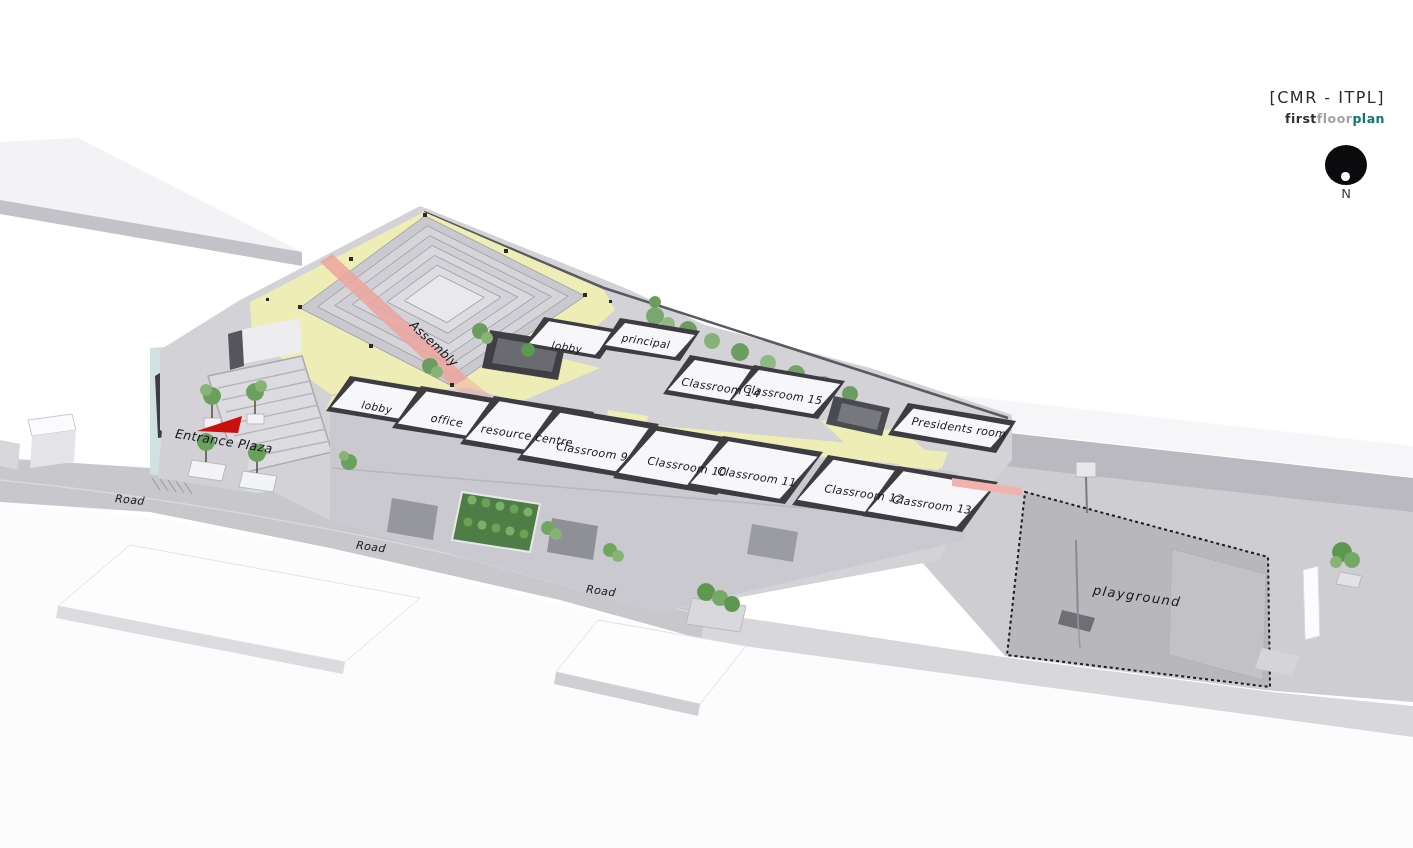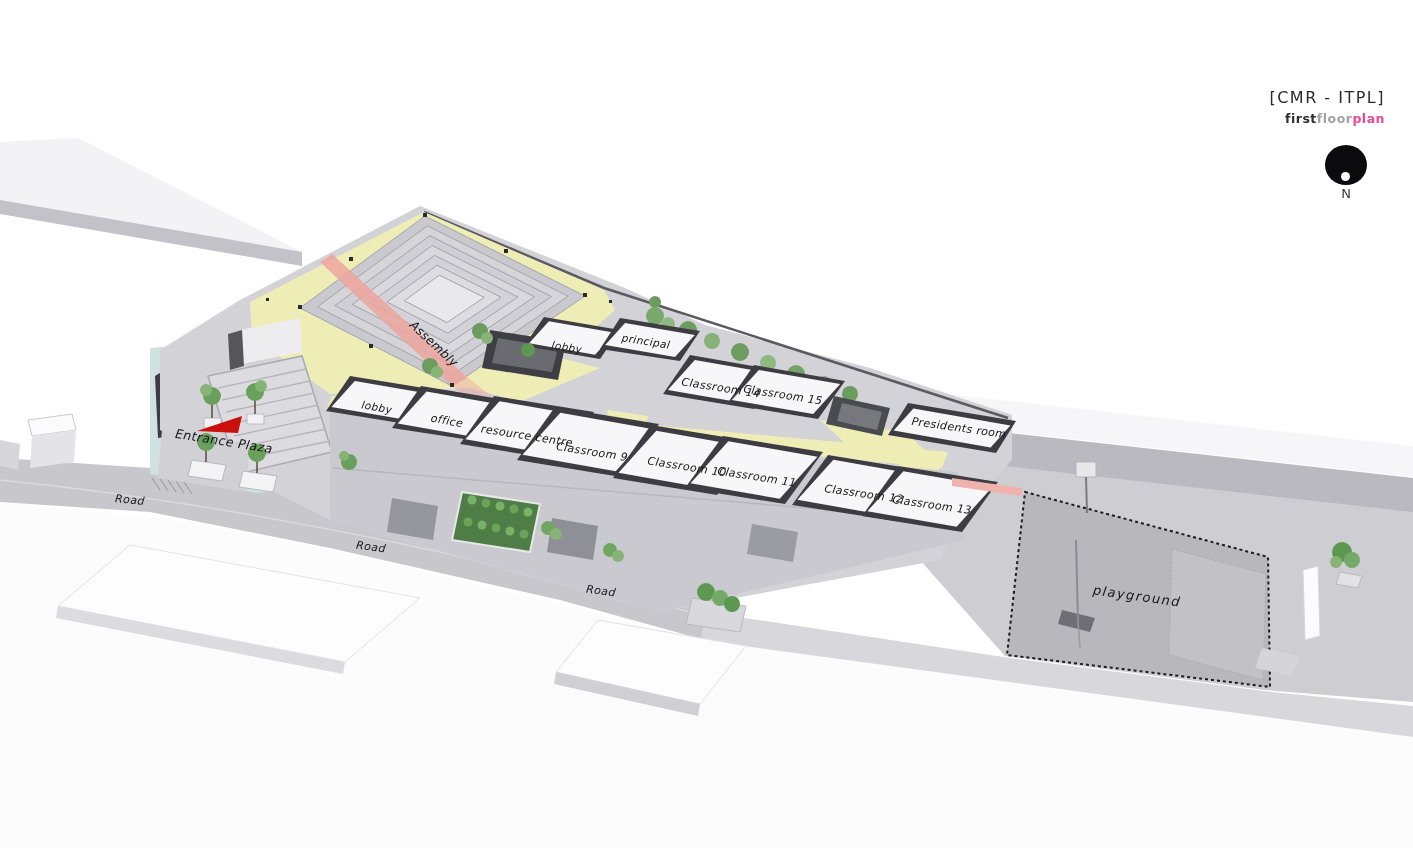--- a/index.html
+++ b/index.html
@@ -6,21 +6,21 @@
   .scene{position:relative;width:1413px;height:848px;background:#ffffff;overflow:hidden;
          font-family:"DejaVu Sans",sans-serif;}
   .scene svg{position:absolute;left:0;top:0;}
   .lbl{position:absolute;transform:translate(-50%,-50%);white-space:nowrap;color:#161618;
        font-size:11px;font-style:italic;font-weight:500;letter-spacing:.4px;}
   .lbl.big{font-size:12.5px;}
   .lbl.site{font-style:italic;font-weight:500;}
   .title-block{position:absolute;right:28px;top:88px;text-align:right;width:180px;}
   .main-title{font-size:16px;letter-spacing:1.5px;color:#2a2a2c;font-weight:500;}
   .sub-title{font-size:12.5px;font-weight:bold;letter-spacing:.5px;margin-top:4px;}
-  .sub-title .w1{color:#2e2e30;margin-left:10px;} .sub-title .w2{color:#a2a2a8;} .sub-title .w3{color:#ec4899;}
+  .sub-title .w1{color:#2e2e30;margin-left:10px;} .sub-title .w2{color:#a2a2a8;} .sub-title .w3{color:#0f766e;}
   .compass{position:absolute;left:1325px;top:145px;width:42px;height:40px;border-radius:50%;
            background:#0b0b0d;}
   .compass-dot{position:absolute;left:1341px;top:172px;width:9px;height:9px;border-radius:50%;
            background:#ffffff;}
   .north-label{position:absolute;left:1338px;top:186px;width:16px;text-align:center;
            font-size:13px;color:#3a3a3c;}
 </style>
 </head>
 <body>
 

